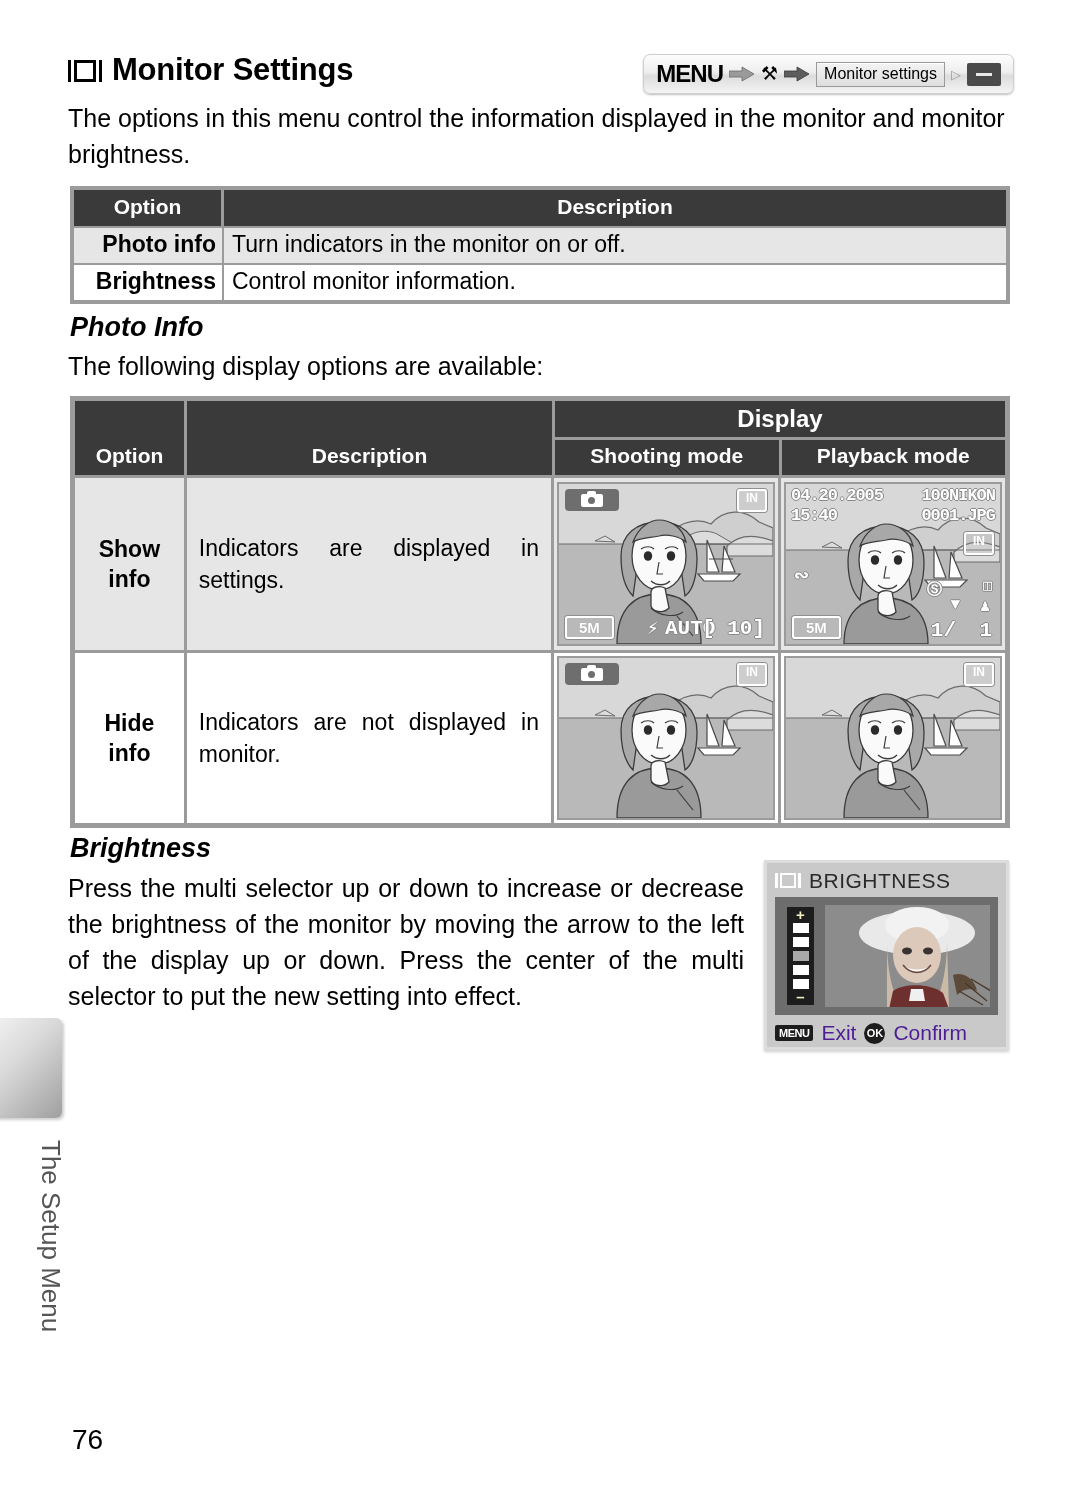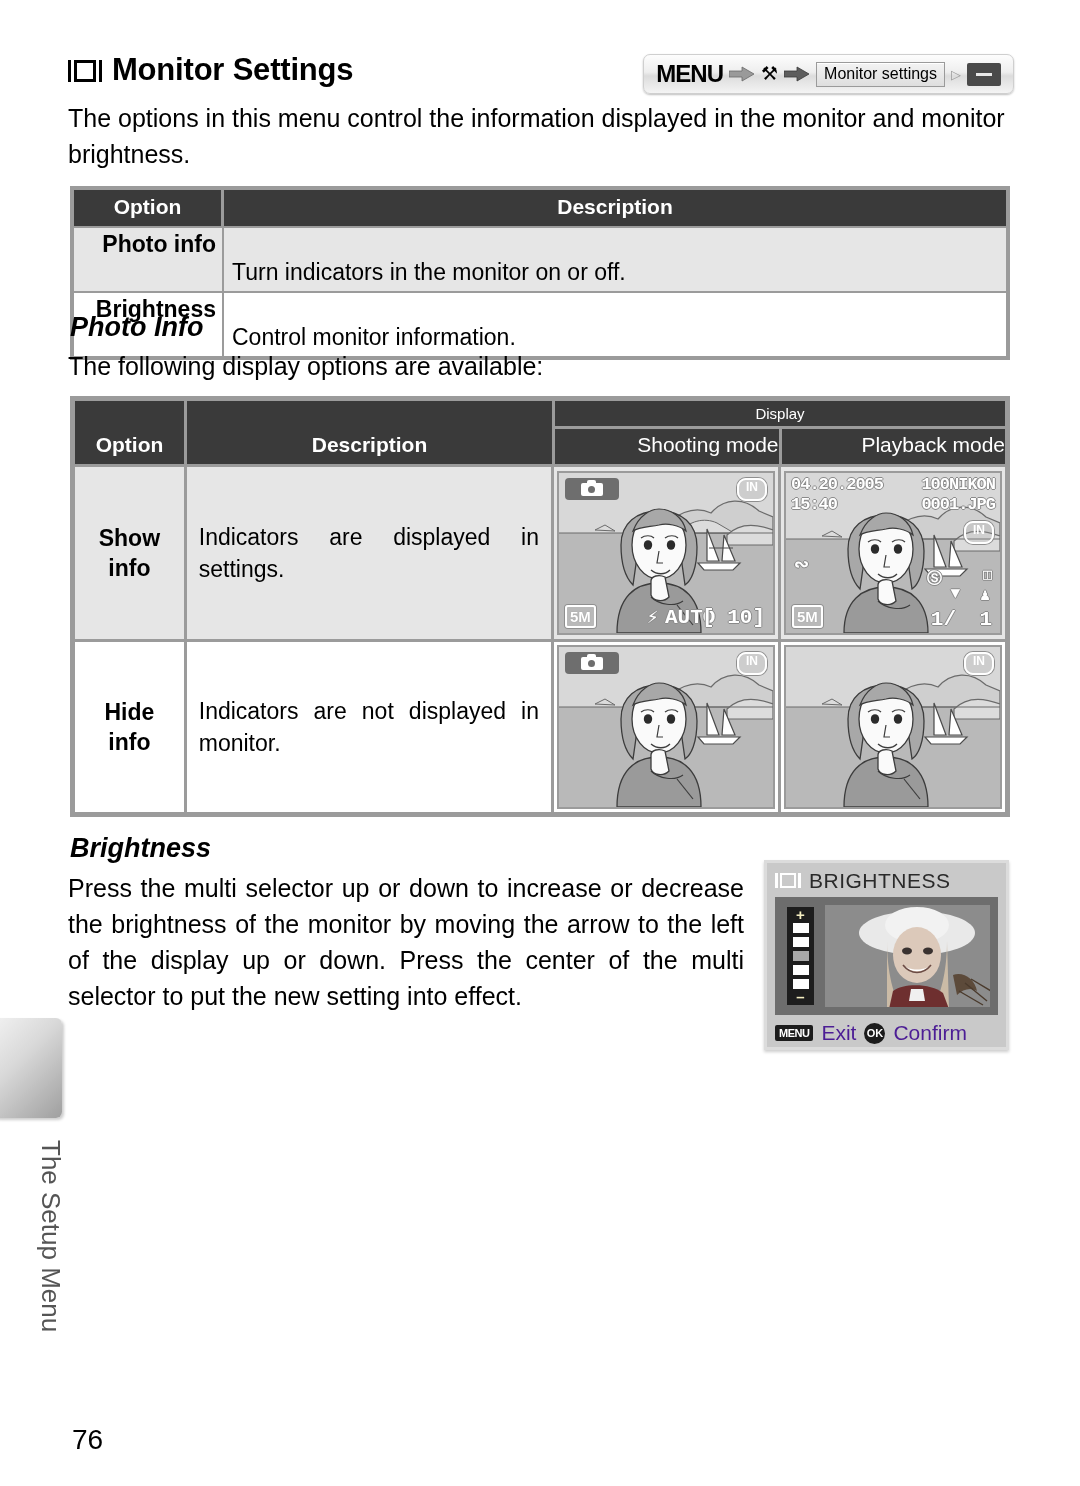--- a/index.html
+++ b/index.html
@@ -69,21 +69,21 @@
     position:absolute;left:70px;top:186px;width:940px;
     border:4px solid #9b9b9b;box-sizing:border-box;
   }
   .tbl1 .hdr{display:flex;background:#3a3a3a;color:#fff;}
   .tbl1 .hdr .c1{width:150px;text-align:center;font-weight:bold;font-size:21px;padding:5px 0 7px;
     border-right:3px solid #9b9b9b;box-sizing:border-box;}
   .tbl1 .hdr .c2{flex:1;text-align:center;font-weight:bold;font-size:21px;padding:5px 0 7px;}
   .tbl1 .row{display:flex;border-top:2px solid #9b9b9b;}
   .tbl1 .row .c1{width:150px;text-align:right;font-weight:bold;font-size:23px;
     padding:3px 6px 5px 0;border-right:2px solid #9b9b9b;box-sizing:border-box;}
-  .tbl1 .row .c2{flex:1;font-size:23px;padding:3px 0 5px 8px;margin-top:28px;}
+  .tbl1 .row .c2{flex:1;font-size:23px;padding:3px 0 5px 8px;}
   .tbl1 .row.alt{background:#e6e6e6;}
   .tbl1 .row.white{background:#fff;}
 
   
   .subhead{
     position:absolute;left:70px;font-style:italic;font-weight:bold;
     font-size:27px;
   }
   .para{position:absolute;font-size:25px;line-height:36px;}
 
@@ -92,24 +92,24 @@
     position:absolute;left:70px;top:396px;width:940px;
     border:5px solid #9b9b9b;box-sizing:border-box;
     background:#9b9b9b;
   }
   .t2head{display:flex;background:#3a3a3a;color:#fff;}
   .t2head .opt{width:112px;display:flex;align-items:flex-end;justify-content:center;
     padding-bottom:7px;font-weight:bold;font-size:21px;border-right:3px solid #9b9b9b;box-sizing:border-box;}
   .t2head .desc{width:368px;display:flex;align-items:flex-end;justify-content:center;
     padding-bottom:7px;font-weight:bold;font-size:21px;border-right:3px solid #9b9b9b;box-sizing:border-box;}
   .t2head .disp{flex:1;display:flex;flex-direction:column;}
-  .t2head .disp .top{text-align:center;font-weight:normal;font-size:15px;padding:4px 4px 4px;
+  .t2head .disp .top{text-align:center;font-weight:bold;font-size:24px;padding:4px 4px 4px;
     border-bottom:3px solid #9b9b9b;}
   .t2head .disp .bot{display:flex;}
-  .t2head .disp .bot div{flex:1;text-align:right;font-weight:normal;font-size:21px;padding:4px 0 7px;}
+  .t2head .disp .bot div{flex:1;text-align:center;font-weight:bold;font-size:21px;padding:4px 0 7px;}
   .t2head .disp .bot div:first-child{border-right:3px solid #9b9b9b;}
 
   .t2row{display:flex;border-top:3px solid #9b9b9b;}
   .t2row .opt{width:112px;display:flex;align-items:center;justify-content:center;
     font-weight:bold;font-size:23px;line-height:30px;text-align:center;
     border-right:3px solid #9b9b9b;box-sizing:border-box;}
   .t2row .desc{width:368px;font-size:23px;line-height:32px;padding:0 12px;
     display:flex;align-items:center;
     border-right:3px solid #9b9b9b;box-sizing:border-box;text-align:justify;}
   .t2row .shot,.t2row .play{flex:1;display:flex;align-items:center;justify-content:center;
@@ -119,32 +119,32 @@
   .t2row.plain{background:#fff;}
 
   
   .cam{position:relative;width:218px;height:164px;background:#cfcfcf;border:2px solid #9b9b9b;box-sizing:border-box;overflow:hidden;}
   .cam svg{position:absolute;left:0;top:0;}
   .osd{position:absolute;font-family:Liberation Mono, monospace;color:#fff;
     text-shadow:-1px 0 #8a8a8a,1px 0 #8a8a8a,0 -1px #8a8a8a,0 1px #8a8a8a;
     font-weight:bold;}
 
   .in-badge{position:absolute;top:5px;right:6px;width:26px;height:19px;
-    border:2px solid #fff;border-radius:9px;background:rgba(170,170,170,.25);
+    border:2px solid #fff;border-radius:3px;background:rgba(170,170,170,.25);
     color:#fff;font-size:12px;font-weight:bold;line-height:15px;text-align:center;
     font-family:"Liberation Sans",sans-serif;
     box-shadow:0 0 0 1px #8f8f8f;}
   .mode-badge{position:absolute;top:5px;left:6px;width:54px;height:22px;border-radius:4px;
     background:#6e6e6e;display:flex;align-items:center;justify-content:center;}
   .mode-badge .cbody{width:22px;height:13px;background:#fff;border-radius:2px;position:relative;}
   .mode-badge .cbody:before{content:"";position:absolute;left:6px;top:-3px;width:9px;height:4px;background:#fff;border-radius:2px 2px 0 0;}
   .mode-badge .cbody:after{content:"";position:absolute;left:7px;top:3px;width:7px;height:7px;border-radius:50%;background:#6e6e6e;}
 
   .m5{position:absolute;left:6px;bottom:5px;border:2px solid #fff;border-radius:3px;
-    color:#fff;font-size:15px;font-weight:bold;padding:0 3px;line-height:19px;
+    color:#fff;font-size:15px;font-weight:bold;padding:0 12px;line-height:19px;
     font-family:"Liberation Sans",sans-serif;
     box-shadow:0 0 0 1px #8f8f8f;text-shadow:0 0 1px #8f8f8f;}
 
   
   .bscreen{
     position:absolute;left:764px;top:860px;width:245px;height:190px;
     background:#c9c9c9;border:3px solid #dcdcdc;box-sizing:border-box;
     box-shadow:0 2px 3px rgba(0,0,0,.2);
   }
   .bhead{display:flex;align-items:center;gap:8px;padding:6px 0 2px 8px;}

